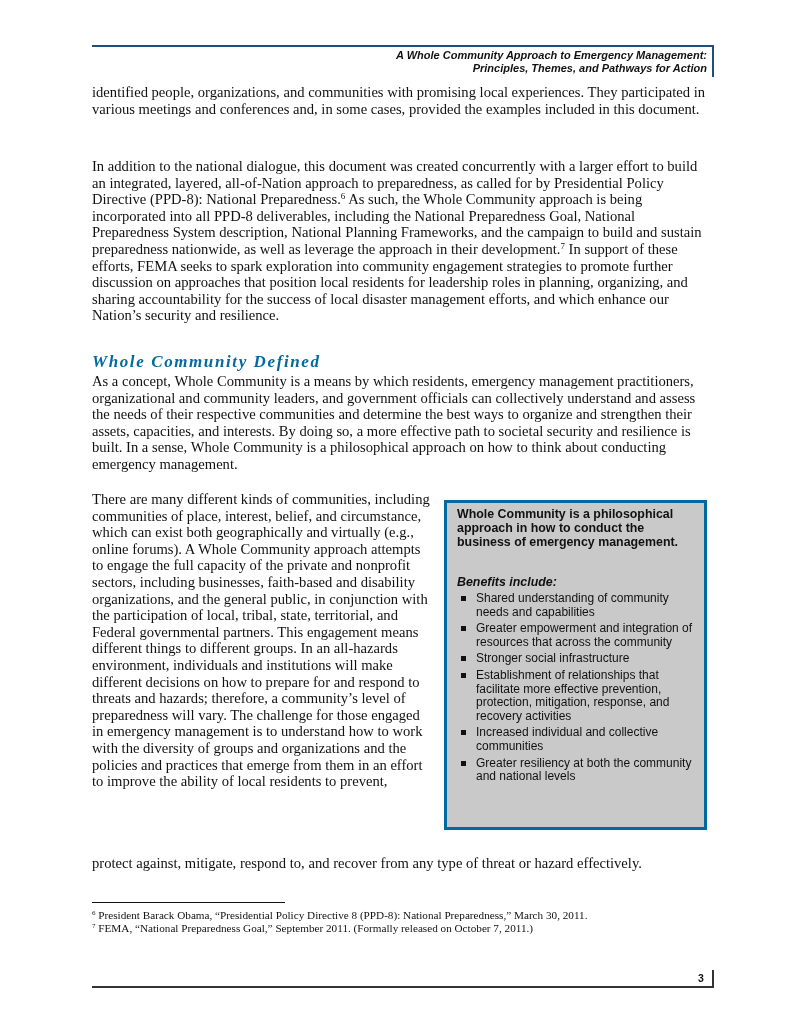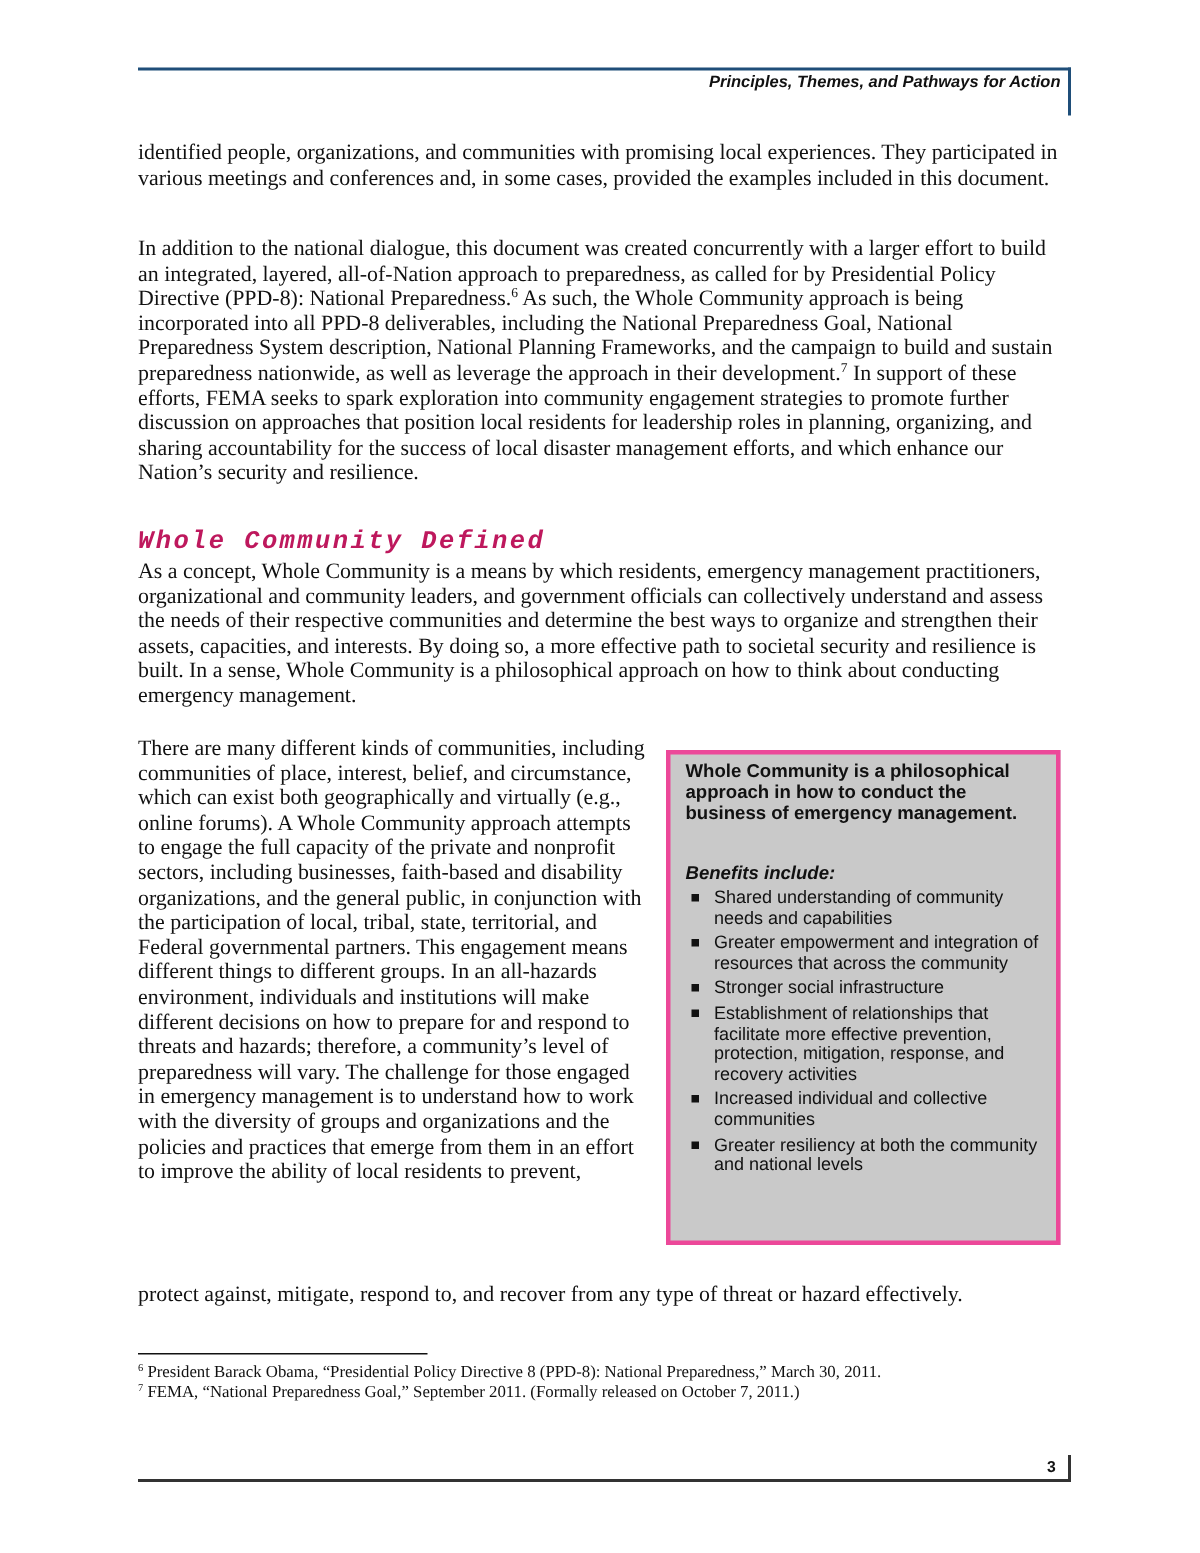--- a/index.html
+++ b/index.html
@@ -20,36 +20,36 @@
       font-family: "Liberation Sans", sans-serif; font-weight: bold; font-style: italic;
       font-size: 11px; line-height: 13px; color: #111;
     }
 
     
     .body-text {
       position: absolute; left: 92px; width: 615px;
       font-family: "Liberation Serif", serif; font-size: 14.6px; line-height: 16.6px; color: #111;
     }
     .body-text sup { font-size: 9px; line-height: 0; vertical-align: 5px; }
-    .p1 { top: 94px; }
+    .p1 { top: 84px; }
     .p2 { top: 158px; }
     .section-heading {
       position: absolute; left: 92px; top: 352px;
-      font-family: Liberation Mono, monospace; font-weight: bold; font-style: italic;
-      font-size: 17px; letter-spacing: 1.6px; color: #be185d; text-align: right;
+      font-family: Liberation Serif, serif; font-weight: bold; font-style: italic;
+      font-size: 17px; letter-spacing: 1.6px; color: #0369a1; text-align: right;
     }
     .p3 { top: 373px; }
     .p4 { top: 491px; width: 340px; }
 
     .p5 { top: 855px; }
 
     
     .callout {
       position: absolute; left: 444px; top: 500px; width: 263px; height: 330px;
-      background: #c9c9c9; border: 3px solid #ec4899;
+      background: #c9c9c9; border: 3px solid #0369a1;
       padding: 5px 10px 0 10px;
       font-family: "Liberation Sans", sans-serif; font-size: 12px; line-height: 13.6px; color: #111;
     }
     .callout-title { font-weight: bold; font-size: 12.4px; line-height: 13.8px; }
     .callout-sub { font-weight: bold; font-size: 12.4px; margin-top: 27px; margin-bottom: 2px; font-style: italic; }
     .callout ul { list-style: none; }
     .callout li { position: relative; padding-left: 19px; margin-bottom: 3px; }
     .callout li .bullet {
       position: absolute; left: 4px; top: 4px; width: 5px; height: 5px; background: #111;
     }
@@ -71,20 +71,21 @@
     }
   </style>
 </head>
 <body>
 
 <div class="page">
 
   <div class="header-rule"></div>
   <div class="header-tick"></div>
   <div class="header-text">
+    <div>A Whole Community Approach to Emergency Management:</div>
     <div>Principles, Themes, and Pathways for Action</div>
   </div>
 
   <p class="body-text p1">identified people, organizations, and communities with promising local experiences. They participated in various meetings and conferences and, in some cases, provided the examples included in this document.</p>
 
   <p class="body-text p2"><span>In addition to the national dialogue, this document was created concurrently with a larger effort to build an integrated, layered, all-of-Nation approach to preparedness, as called for by Presidential Policy Directive (PPD-8): National Preparedness.</span><sup>6</sup><span> As such, the Whole Community approach is being incorporated into all PPD-8 deliverables, including the National Preparedness Goal, National Preparedness System description, National Planning Frameworks, and the campaign to build and sustain preparedness nationwide, as well as leverage the approach in their development.</span><sup>7</sup><span> In support of these efforts, FEMA seeks to spark exploration into community engagement strategies to promote further discussion on approaches that position local residents for leadership roles in planning, organizing, and sharing accountability for the success of local disaster management efforts, and which enhance our Nation’s security and resilience.</span></p>
 
   <h2 class="section-heading">Whole Community Defined</h2>
 
   <p class="body-text p3">As a concept, Whole Community is a means by which residents, emergency management practitioners, organizational and community leaders, and government officials can collectively understand and assess the needs of their respective communities and determine the best ways to organize and strengthen their assets, capacities, and interests. By doing so, a more effective path to societal security and resilience is built. In a sense, Whole Community is a philosophical approach on how to think about conducting emergency management.</p>

